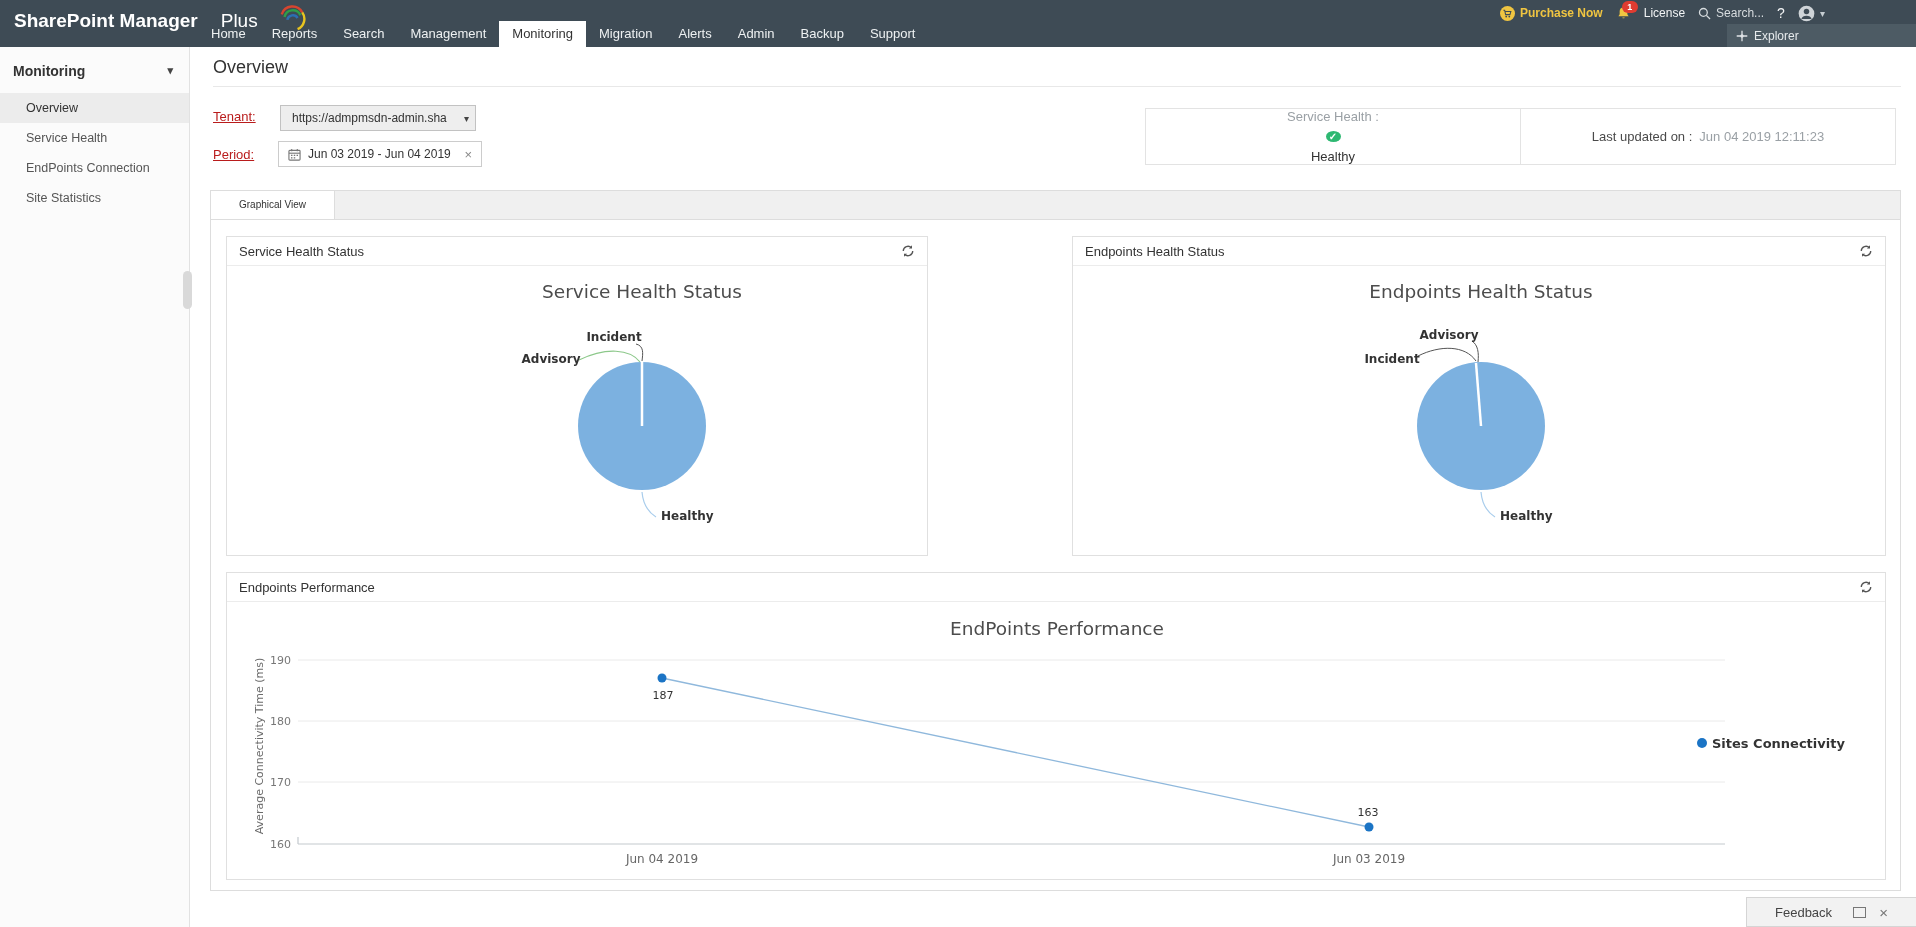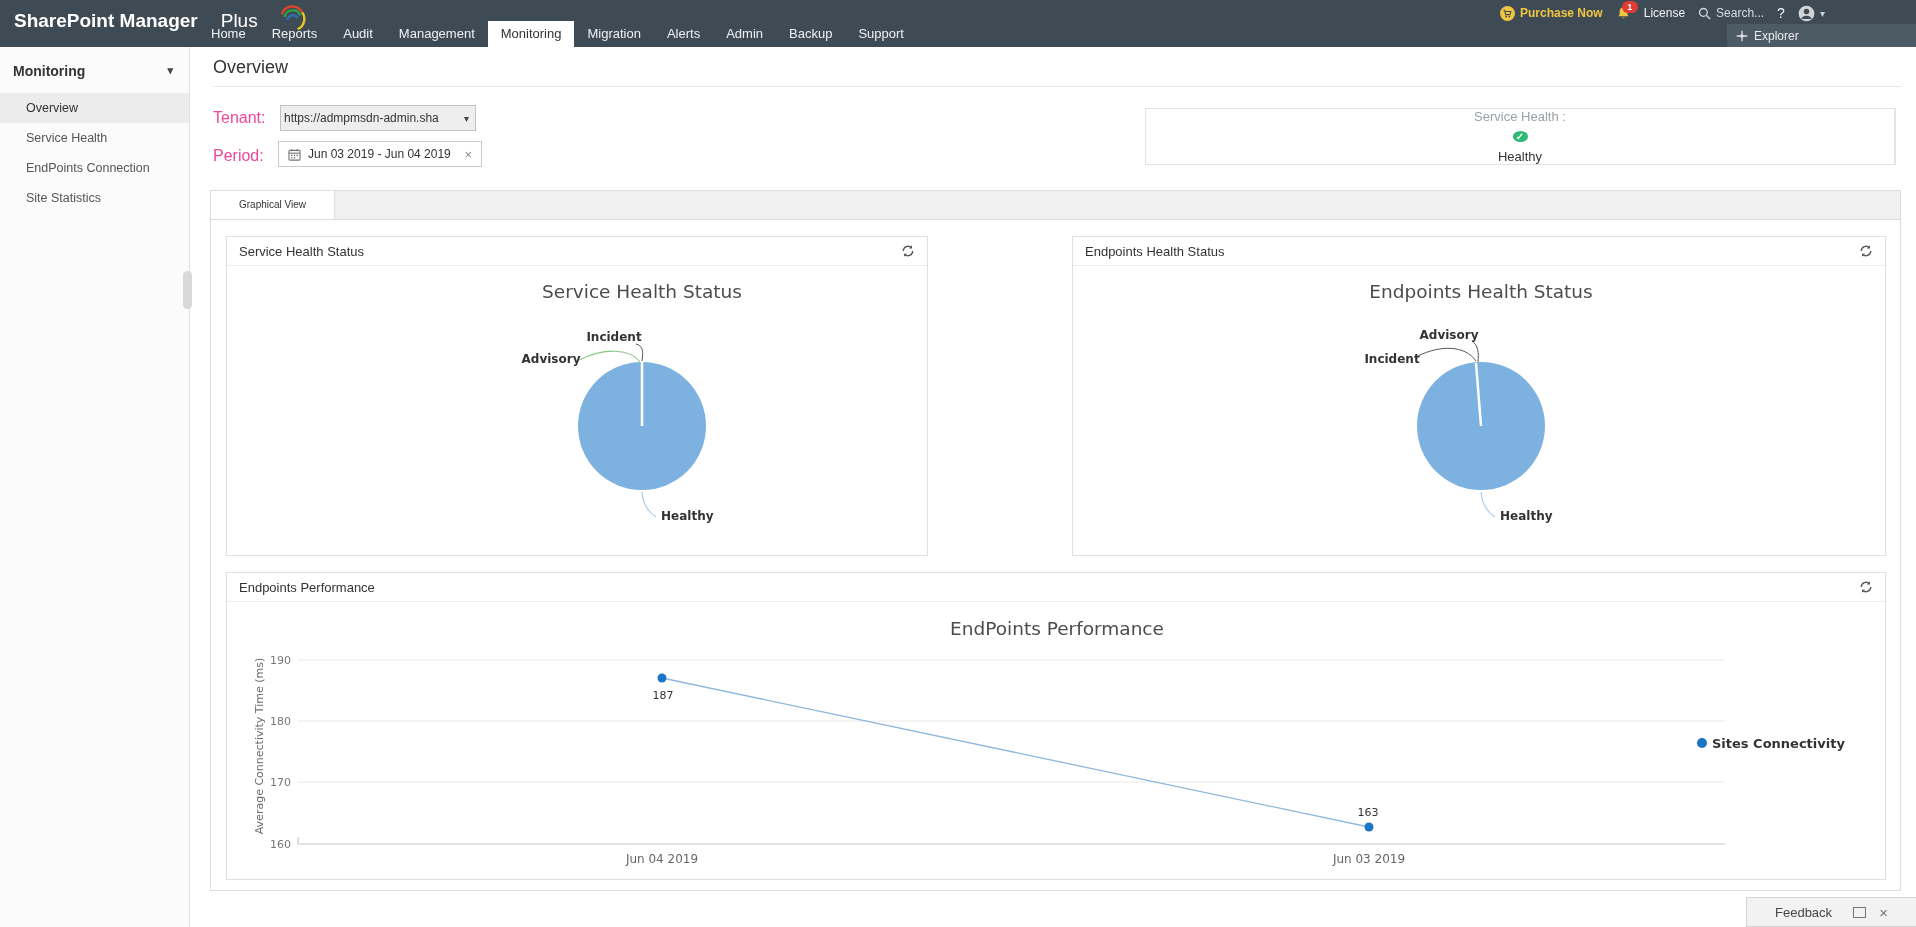--- a/index.html
+++ b/index.html
@@ -31,24 +31,24 @@
   .sidebar{position:absolute;left:0;top:47px;width:190px;height:880px;background:#fbfbfb;border-right:1px solid #e2e2e2;box-sizing:border-box;}
   .side-title{position:relative;padding:16px 12px 14px 13px;font-size:14px;font-weight:700;color:#333;cursor:pointer;}
   .side-title .caret{position:absolute;right:16px;top:17px;color:#444;font-size:11px;}
   .side-item{height:30px;line-height:30px;padding-left:26px;font-size:12.5px;color:#555;cursor:pointer;}
   .side-item.active{background:#ececec;color:#333;}
   .side-handle{position:absolute;left:183px;top:271px;width:9px;height:38px;background:#d9d9d9;border-radius:5px;cursor:pointer;}
 
   
   .page-title{position:absolute;left:213px;top:57px;font-size:18px;color:#333;}
   .title-rule{position:absolute;left:213px;top:86px;width:1688px;height:1px;background:#e8e8e8;}
-  .lab{position:absolute;font-size:16px;color:#ec4899;}
+  .lab{position:absolute;font-size:13px;color:#b91c1c;text-decoration:underline;}
   .tenant-select{position:absolute;left:280px;top:105px;width:196px;height:26px;box-sizing:border-box;background:#eee;
                  border:1px solid #c2c2c2;font-size:12px;color:#333;display:flex;align-items:center;
-                 padding:0 22px 0 3px;white-space:nowrap;overflow:hidden;cursor:pointer;}
+                 padding:0 22px 0 11px;white-space:nowrap;overflow:hidden;cursor:pointer;}
   .tenant-select .caret{position:absolute;right:6px;top:7px;color:#444;}
   .period-box{position:absolute;left:278px;top:141px;width:204px;height:26px;box-sizing:border-box;background:#fff;
               border:1px solid #ccc;display:flex;align-items:center;gap:7px;padding:0 9px;font-size:12px;color:#333;cursor:pointer;}
   .period-box .clear{margin-left:auto;color:#888;font-size:13px;cursor:pointer;}
   .info-box{position:absolute;left:1145px;top:108px;width:751px;height:57px;box-sizing:border-box;border:1px solid #e3e3e3;display:flex;background:#fff;}
   .info-cell{flex:1;display:flex;align-items:center;justify-content:center;gap:7px;font-size:13px;}
   .info-cell.first{border-right:1px solid #e3e3e3;flex-direction:column;}
   .muted{color:#9aa0a5;}
   .dark{color:#333;}
   .mid{color:#4a4a4a;}
@@ -93,21 +93,21 @@
       <svg width="28" height="28" viewBox="0 0 30 30">
         <path d="M4 11 A 12 12 0 0 1 26 9" stroke="#d6452f" stroke-width="2.6" fill="none"></path>
         <path d="M7 14 A 9 9 0 0 1 24 12" stroke="#2f9e49" stroke-width="2.6" fill="none"></path>
         <path d="M10 17 A 6 6 0 0 1 21 15" stroke="#2b6fb3" stroke-width="2.6" fill="none"></path>
         <path d="M26 9 A 12 12 0 0 1 21 27" stroke="#e8c41f" stroke-width="2.6" fill="none"></path>
       </svg>
     </div>
     <div class="nav">
       <span class="nav-item">Home</span>
       <span class="nav-item">Reports</span>
-      <span class="nav-item">Audit</span>
+      <span class="nav-item">Search</span>
       <span class="nav-item">Management</span>
       <span class="nav-item active">Monitoring</span>
       <span class="nav-item">Migration</span>
       <span class="nav-item">Alerts</span>
       <span class="nav-item">Admin</span>
       <span class="nav-item">Backup</span>
       <span class="nav-item">Support</span>
     </div>
     <div class="top-icons">
       <span class="ti purchase">
@@ -190,20 +190,24 @@
     <span>Jun 03 2019 - Jun 04 2019</span>
     <span class="clear">×</span>
   </div>
 
   <div class="info-box">
     <div class="info-cell first">
       <span class="muted">Service Health :</span>
       <span class="check-badge">✓</span>
       <span class="dark">Healthy</span>
     </div>
+    <div class="info-cell">
+      <span class="mid">Last updated on :</span>
+      <span class="muted">Jun 04 2019 12:11:23</span>
+    </div>
   </div>
 
   <div class="wrapper">
     <div class="tabstrip">
       <div class="tab-active">Graphical View</div>
     </div>
   </div>
 
   <div class="panel panel1">
     <div class="panel-header">

